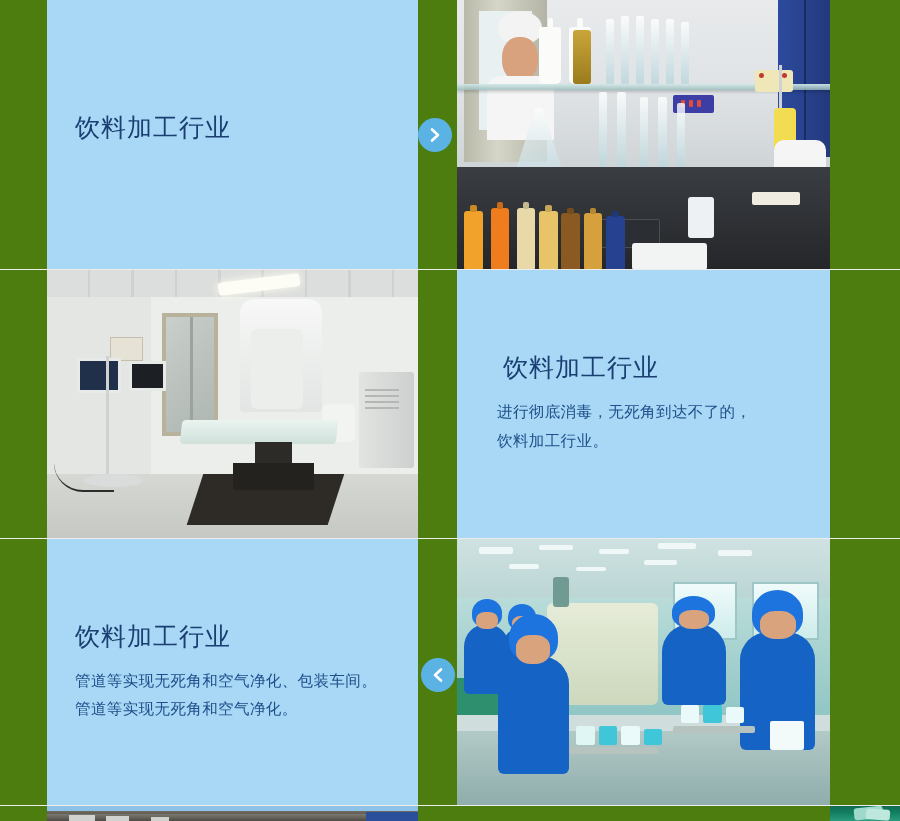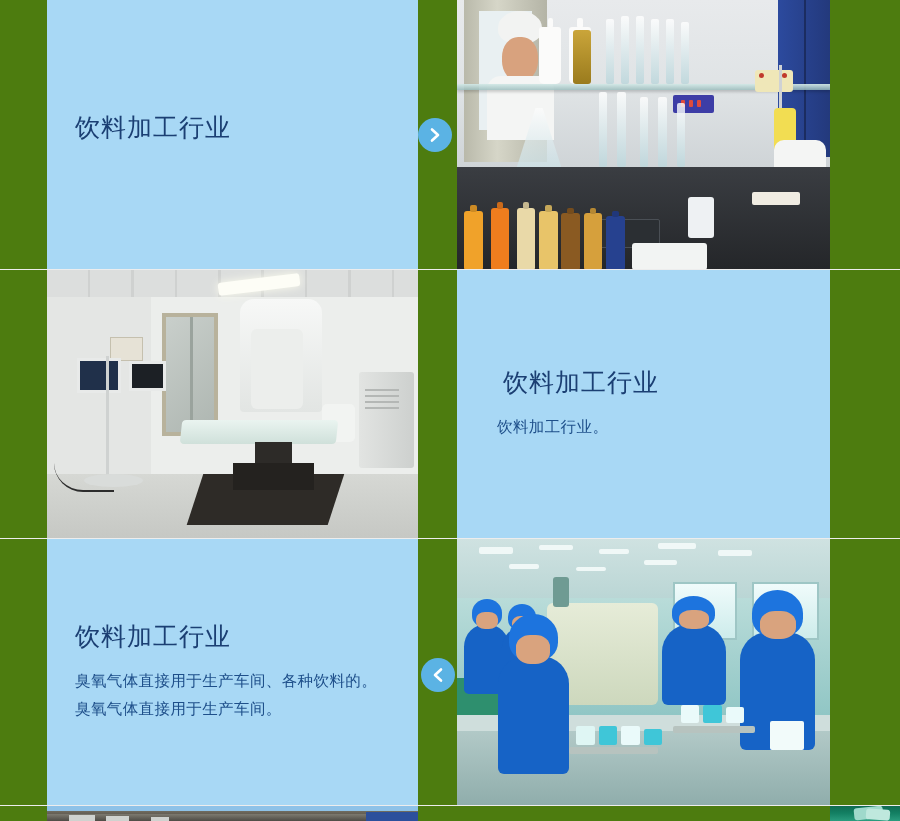--- a/index.html
+++ b/index.html
@@ -290,36 +290,37 @@
     <div class="arrow-badge" style="left:421px;top:388px;">
       <svg width="16" height="16" viewBox="0 0 16 16">
         <path d="M11 2.5 L5 8 L11 13.5" fill="none" stroke="#ffffff" stroke-width="2.6" stroke-linecap="round" stroke-linejoin="round"></path>
       </svg>
     </div>
 
     <div class="cell textpanel pad-b" style="left:457px;width:373px;">
       <div class="tp-inner">
         <div class="tp-title">饮料加工行业</div>
         <div class="tp-body">
+          <span>进行彻底消毒，无死角到达不了的，</span>
           <span>饮料加工行业。</span>
         </div>
       </div>
     </div>
   </div>
 
   <div class="row-sep" style="top:538px;"></div>
 
   <div class="row" style="top:539px;height:267px;">
 
     <div class="cell textpanel pad-a" style="left:47px;width:371px;">
       <div class="tp-inner">
         <div class="tp-title">饮料加工行业</div>
         <div class="tp-body">
-          <span>臭氧气体直接用于生产车间、各种饮料的。</span>
-          <span>臭氧气体直接用于生产车间。</span>
+          <span>管道等实现无死角和空气净化、包装车间。</span>
+          <span>管道等实现无死角和空气净化。</span>
         </div>
       </div>
     </div>
 
     <div class="photo clean" style="left:457px;width:373px;">
       <div class="scene">
         <div class="ceil">
           <i style="left:6%;top:12%;width:9%;height:9%;"></i>
           <i style="left:22%;top:8%;width:9%;height:8%;"></i>
           <i style="left:38%;top:14%;width:8%;height:8%;"></i>

